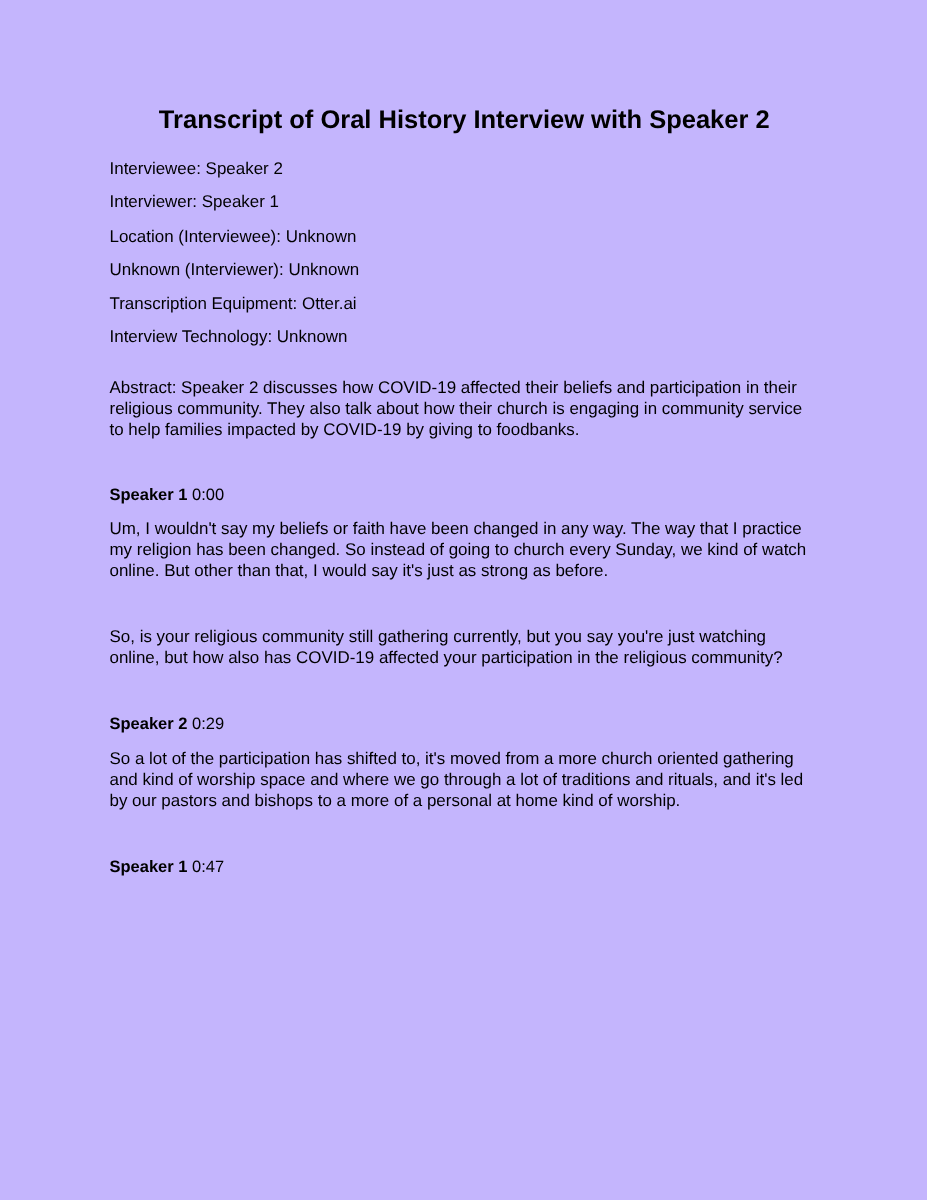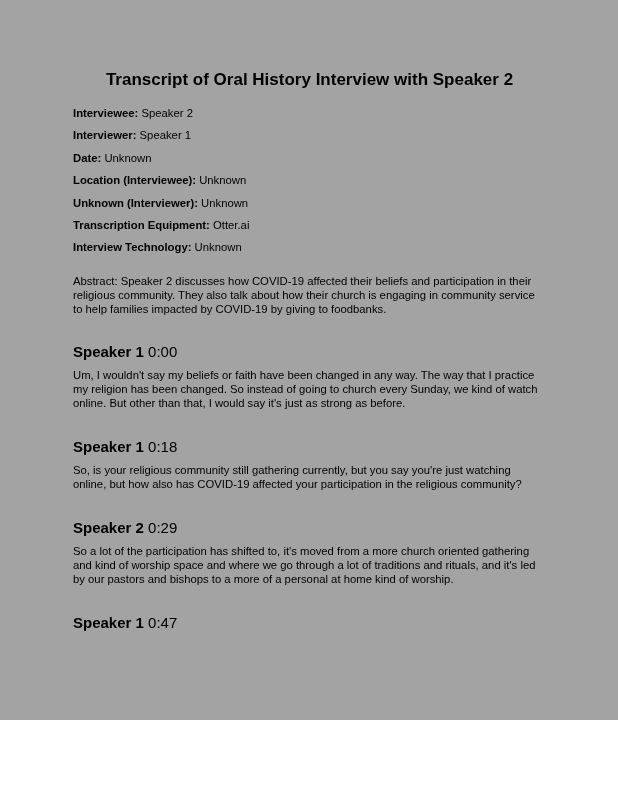--- a/index.html
+++ b/index.html
@@ -10,45 +10,45 @@
   body {
     width: 618px;
     height: 800px;
     overflow: hidden;
     font-family: "Liberation Sans", "DejaVu Sans", sans-serif;
     color: #000000;
   }
   .page {
     box-sizing: border-box;
     width: 618px;
-    height: 720px;
+    height: 800px;
     padding: 70px 72px 0 73px;
-    background: #a3a3a3;
+    background: #c4b5fd;
   }
   .doc-title {
     font-size: 17px;
     line-height: 20px;
     font-weight: bold;
     text-align: center;
     margin: 0 0 16px 0;
   }
   .meta-row {
     font-size: 11.3px;
     line-height: 14px;
     margin: 0 0 8.4px 0;
   }
-  .meta-label { font-weight: bold; }
+  .meta-label { font-weight: normal; }
   .abstract {
     font-size: 11.3px;
     line-height: 14px;
     margin: 20px 0 29px 0;
   }
   .abstract-label { font-weight: normal; }
   .turn-heading {
-    font-size: 15px;
+    font-size: 11px;
     line-height: 14px;
     margin: 0 0 9px 0;
   }
   .speaker-name { font-weight: bold; }
   .turn-text {
     font-size: 11.3px;
     line-height: 14px;
     margin: 0 0 30px 0;
   }
 </style>
@@ -59,24 +59,20 @@
 
   <h1 class="doc-title">Transcript of Oral History Interview with Speaker 2</h1>
 
   <p class="meta-row">
     <span class="meta-label">Interviewee:</span>
     <span class="meta-value">Speaker 2</span>
   </p>
   <p class="meta-row">
     <span class="meta-label">Interviewer:</span>
     <span class="meta-value">Speaker 1</span>
-  </p>
-  <p class="meta-row">
-    <span class="meta-label">Date:</span>
-    <span class="meta-value">Unknown</span>
   </p>
   <p class="meta-row">
     <span class="meta-label">Location (Interviewee):</span>
     <span class="meta-value">Unknown</span>
   </p>
   <p class="meta-row">
     <span class="meta-label">Unknown (Interviewer):</span>
     <span class="meta-value">Unknown</span>
   </p>
   <p class="meta-row">
@@ -98,24 +94,20 @@
       <span class="speaker-name">Speaker 1</span>
       <span class="speaker-timestamp">0:00</span>
     </p>
   </div>
 
   <div class="turn">
     <p class="turn-text">Um, I wouldn't say my beliefs or faith have been changed in any way. The way that I practice my religion has been changed. So instead of going to church every Sunday, we kind of watch online. But other than that, I would say it's just as strong as before.</p>
   </div>
 
   <div class="turn">
-    <p class="turn-heading">
-      <span class="speaker-name">Speaker 1</span>
-      <span class="speaker-timestamp">0:18</span>
-    </p>
     <p class="turn-text">So, is your religious community still gathering currently, but you say you're just watching online, but how also has COVID-19 affected your participation in the religious community?</p>
   </div>
 
   <div class="turn">
     <p class="turn-heading">
       <span class="speaker-name">Speaker 2</span>
       <span class="speaker-timestamp">0:29</span>
     </p>
     <p class="turn-text">So a lot of the participation has shifted to, it's moved from a more church oriented gathering and kind of worship space and where we go through a lot of traditions and rituals, and it's led by our pastors and bishops to a more of a personal at home kind of worship.</p>
   </div>

